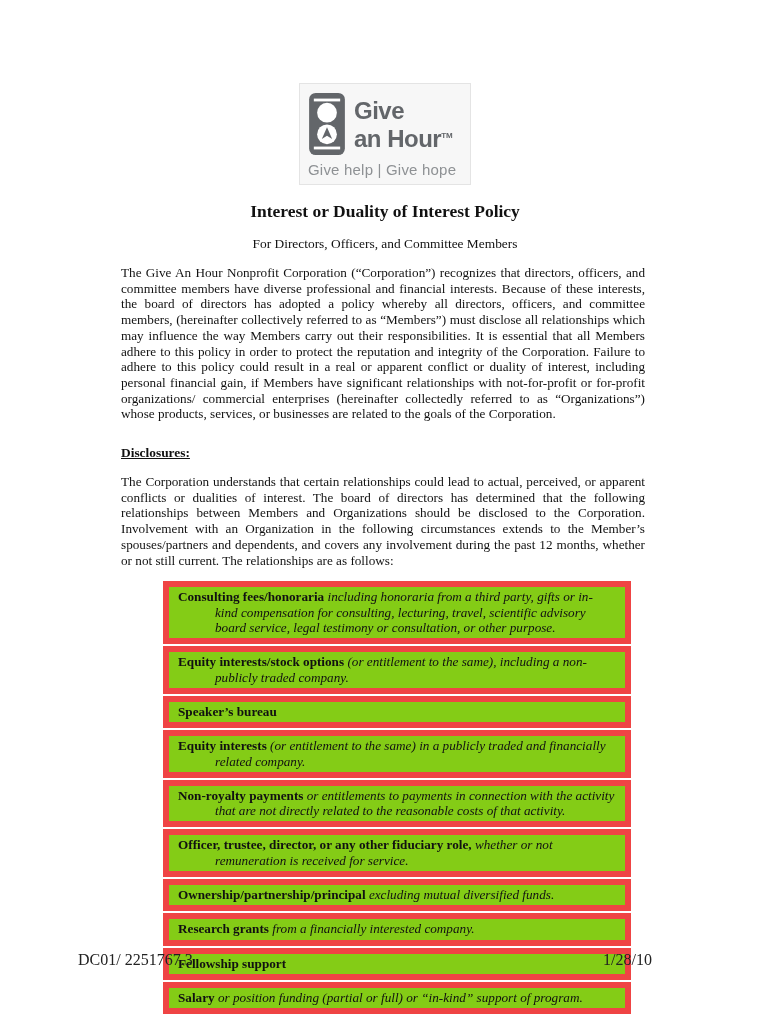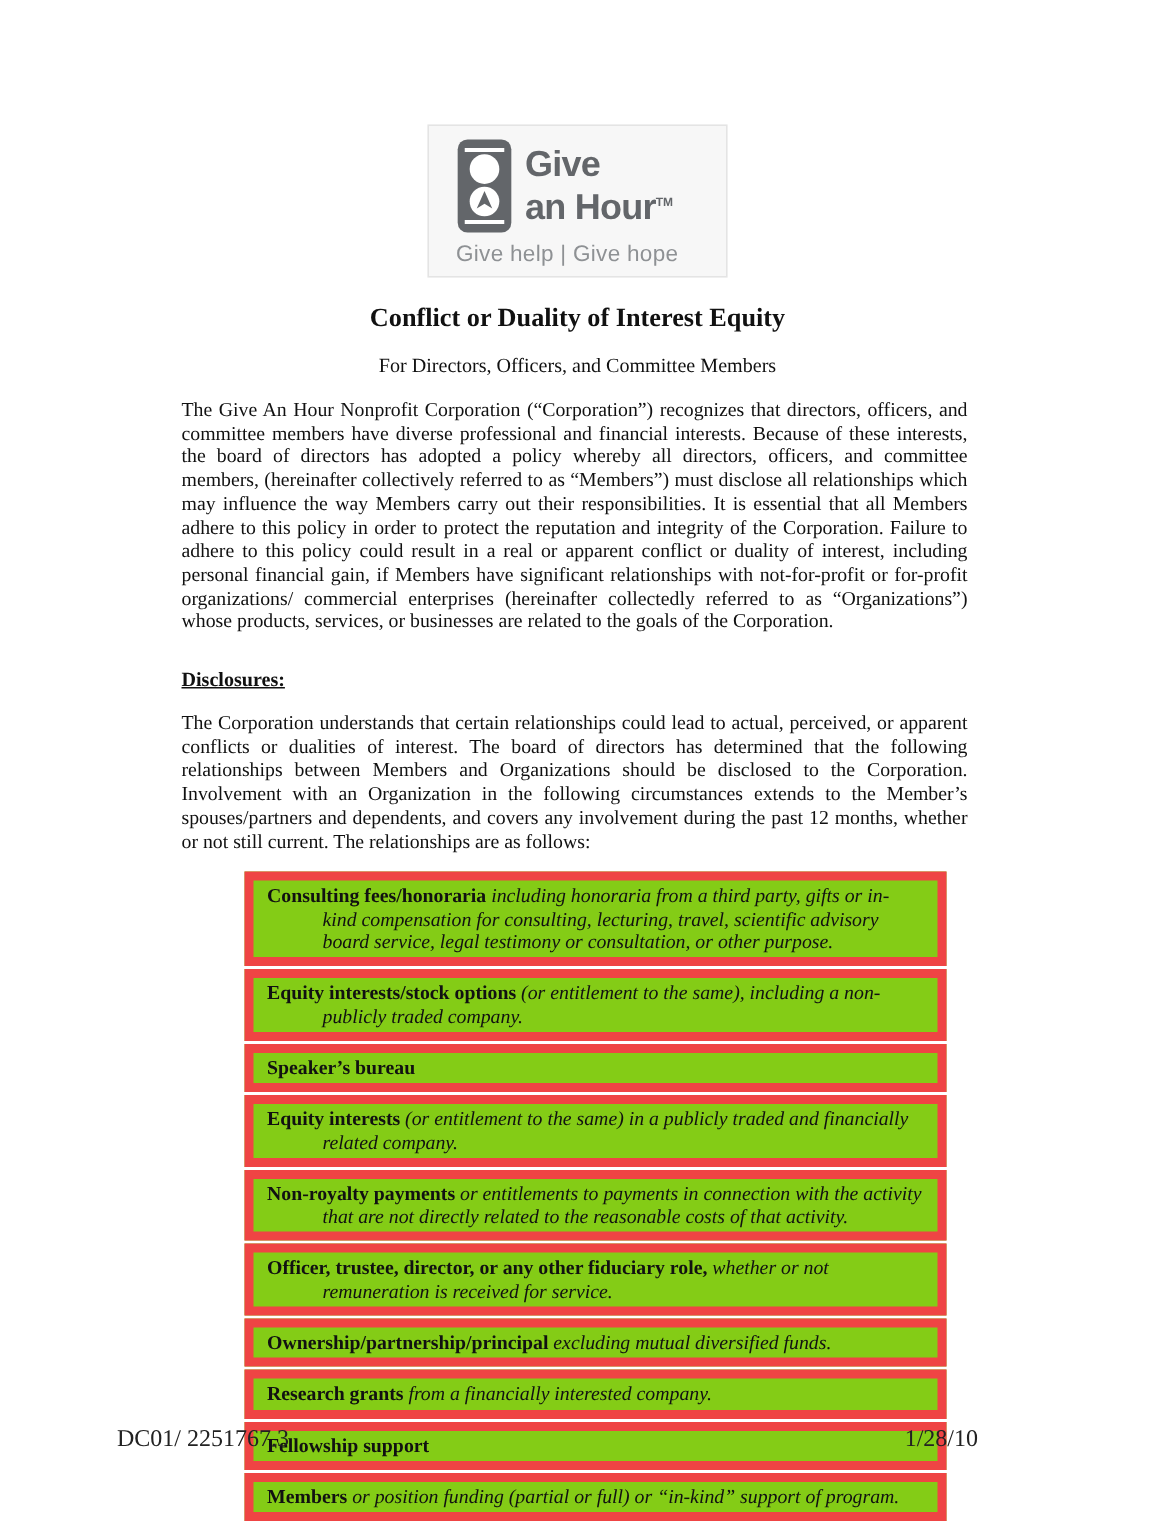--- a/index.html
+++ b/index.html
@@ -9,25 +9,25 @@
     height: 1024px;
     margin: 0 auto;
     background: #ffffff;
     font-family: "Liberation Serif", serif;
     color: #111;
     overflow: hidden;
   }
 
   
   .logo-box {
-    width: 200px;
+    width: 172px;
     margin: 83px auto 0 auto;
     background: #f7f7f7;
     border: 1px solid #e4e4e4;
-    padding: 8px 10px 6px 18px;
+    padding: 8px 10px 6px 8px;
     box-sizing: border-box;
   }
   .logo-row { display: flex; align-items: center; }
   .logo-mark { width: 38px; height: 64px; flex: 0 0 auto; }
   .logo-wordmark {
     margin-left: 8px;
     font-family: "Liberation Sans", sans-serif;
     font-weight: bold;
     font-size: 24px;
     line-height: 25px;
@@ -125,21 +125,21 @@
         <path d="M20 37.5 L25.5 50 L20 46.5 L14.5 50 Z" fill="#63666a"></path>
       </svg>
       <div class="logo-wordmark">
         <span>Give</span><br>
         <span>an Hour</span><span class="logo-tm">TM</span>
       </div>
     </div>
     <div class="logo-tagline">Give help | Give hope</div>
   </div>
 
-  <div class="doc-title">Conflict or Duality of Interest Equity</div>
+  <div class="doc-title">Interest or Duality of Interest Policy</div>
   <div class="doc-subtitle">For Directors, Officers, and Committee Members</div>
 
   <div class="body-col">
     <p class="para">The Give An Hour Nonprofit Corporation (“Corporation”) recognizes that directors, officers, and committee members have diverse professional and financial interests.  Because of these interests, the board of directors has adopted a policy whereby all directors, officers, and committee members, (hereinafter collectively referred to as “Members”) must disclose all relationships which may influence the way Members carry out their responsibilities.  It is essential that all Members adhere to this policy in order to protect the reputation and integrity of the Corporation.  Failure to adhere to this policy could result in a real or apparent conflict or duality of interest, including personal financial gain, if Members have significant relationships with not-for-profit or for-profit organizations/ commercial enterprises (hereinafter collectedly referred to as “Organizations”) whose products, services, or businesses are related to the goals of the Corporation.</p>
 
     <div class="section-heading">Disclosures:</div>
 
     <p class="para">The Corporation understands that certain relationships could lead to actual, perceived, or apparent conflicts or dualities of interest.  The board of directors has determined that the following relationships between Members and Organizations should be disclosed to the Corporation.  Involvement with an Organization in the following circumstances extends to the Member’s spouses/partners and dependents, and covers any involvement during the past 12 months, whether or not still current.  The relationships are as follows:</p>
 
     <div class="dtable" id="dtable">
@@ -164,21 +164,21 @@
         <div class="trow">
           <p><span class="term">Ownership/partnership/principal</span><span class="desc-italic"> excluding mutual diversified funds.</span></p>
         </div>
         <div class="trow">
           <p><span class="term">Research grants</span><span class="desc-italic"> from a financially interested company.</span></p>
         </div>
         <div class="trow">
           <p><span class="term">Fellowship support</span></p>
         </div>
         <div class="trow">
-          <p><span class="term">Members</span><span class="desc-italic"> or position funding (partial or full) or “in-kind” support of program.</span></p>
+          <p><span class="term">Salary</span><span class="desc-italic"> or position funding (partial or full) or “in-kind” support of program.</span></p>
         </div>
       </div>
   </div>
 
   <div class="footer">
     <span>DC01/ 2251767.3</span>
     <span>1/28/10</span>
   </div>
 
 </div>

